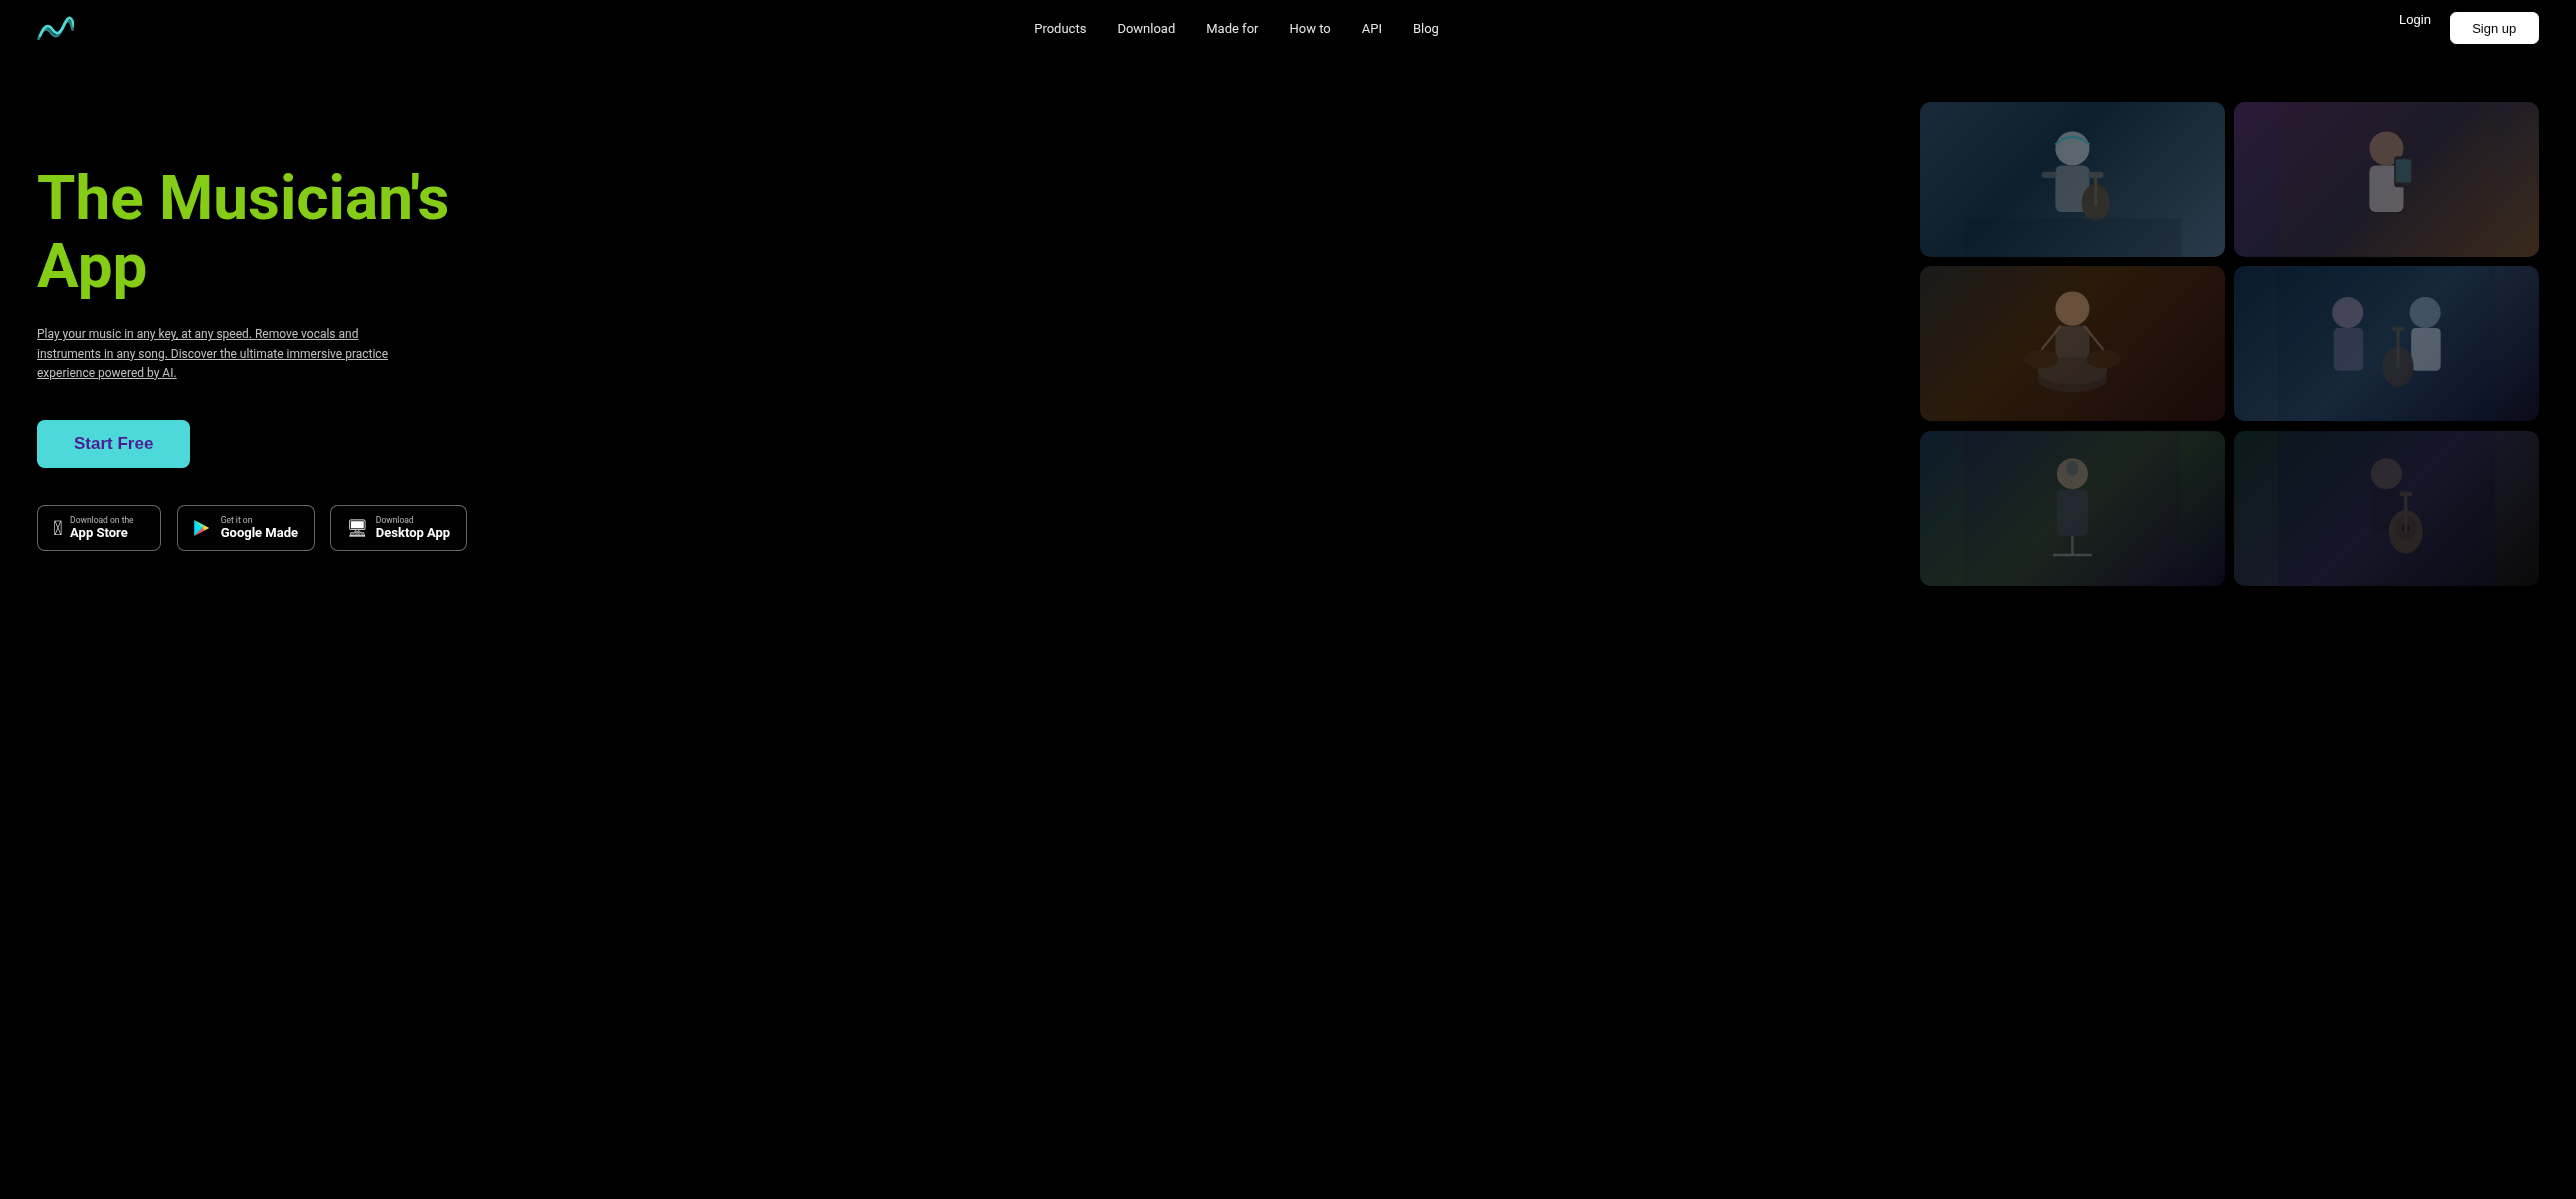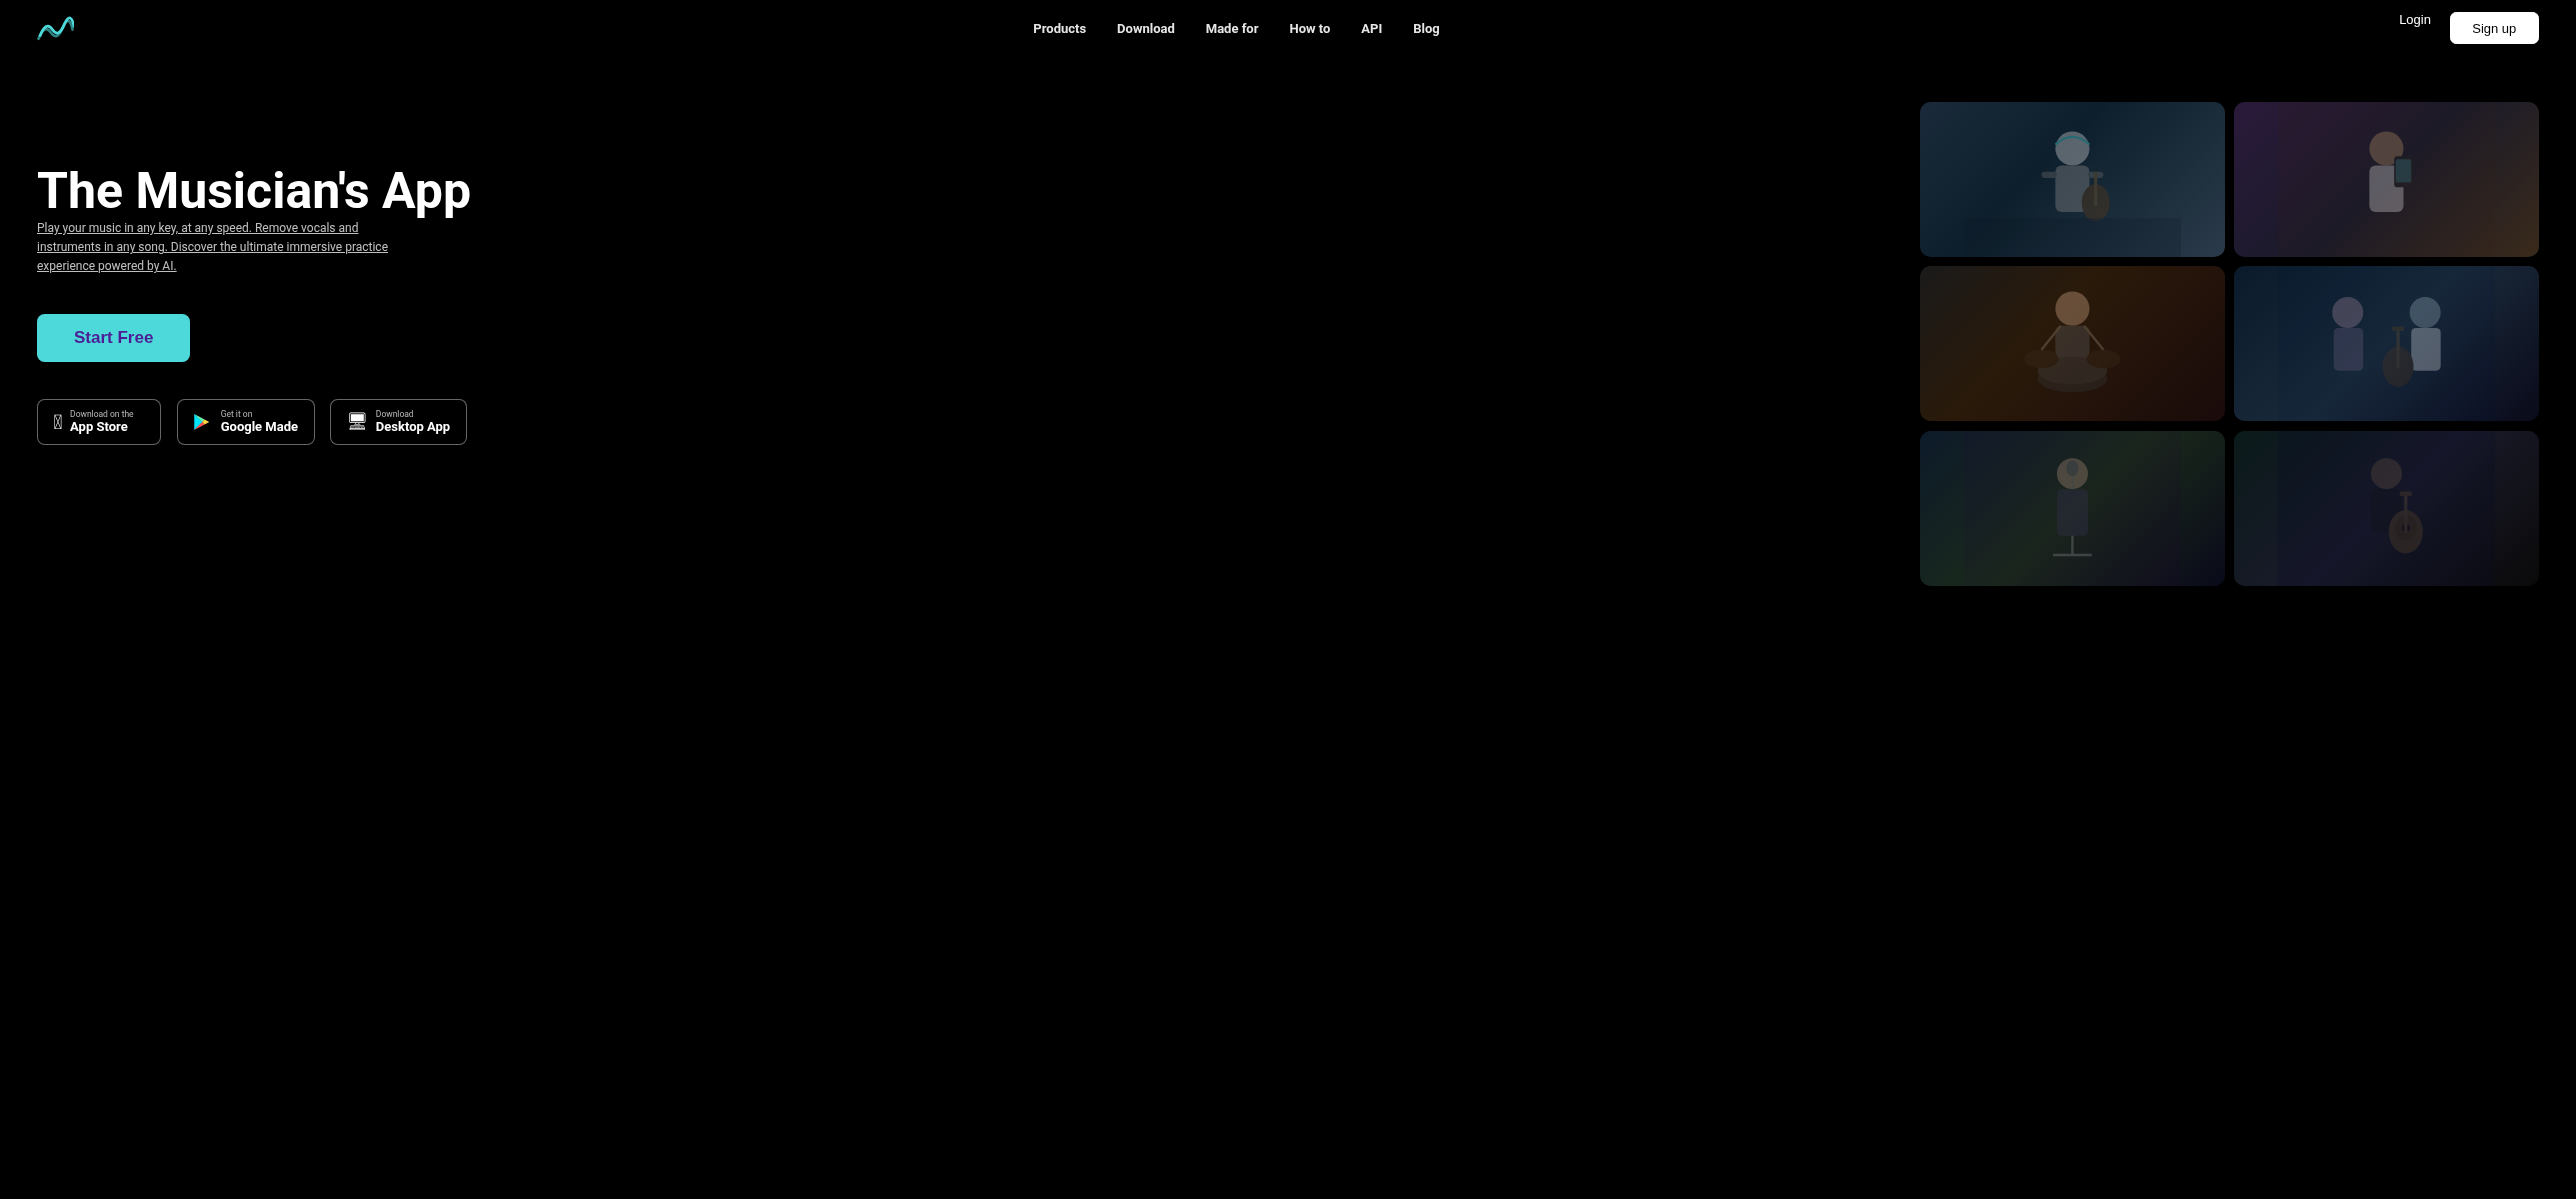--- a/index.html
+++ b/index.html
@@ -37,21 +37,21 @@
       display: flex;
       align-items: center;
       gap: 31px;
       list-style: none;
     }
 
     .nav-links a {
       color: #fff;
       text-decoration: none;
       font-size: 13px;
-      font-weight: 700;
+      font-weight: 400;
       opacity: 0.9;
       cursor: pointer;
       text-align: right;
     }
 
     .nav-actions {
       display: flex;
       align-items: flex-start;
       gap: 18.6px;
     }
@@ -85,24 +85,25 @@
       position: relative;
     }
 
     .hero-left {
       flex: 0 0 auto;
       max-width: 449px;
       padding-top: 62px;
     }
 
     .hero-title {
-      font-size: 50px;
+      font-size: 62px;
       font-weight: 700;
       line-height: 1.1;
-      color: #ffffff;
+      margin-bottom: 25px;
+      color: #84cc16;
     }
 
     .hero-subtitle {
       font-size: 12px;
       line-height: 1.6;
       color: rgba(255,255,255,0.75);
       margin-bottom: 37px;
       max-width: 387px;
       text-decoration: underline;
     }

